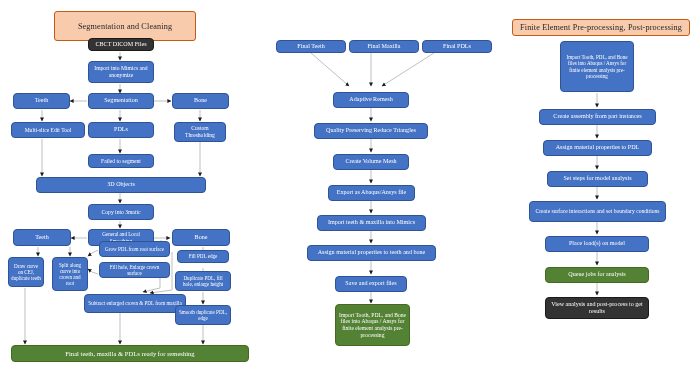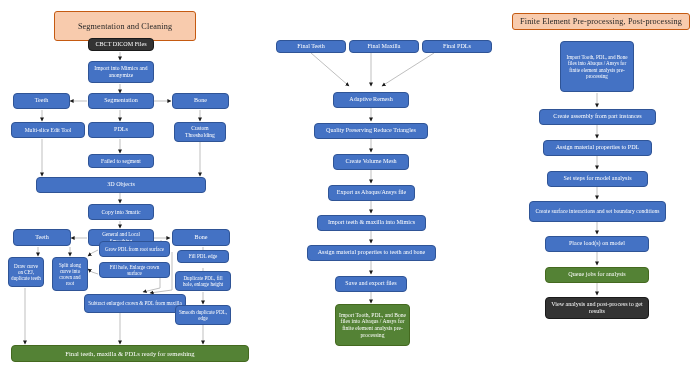--- a/index.html
+++ b/index.html
@@ -197,21 +197,21 @@
   <div class="node blue f7" style="left:328px;top:185px;width:87px;height:16px;">Export as Abaqus/Ansys file</div>
 
   <div class="node blue f7" style="left:317px;top:215px;width:109px;height:16px;">Import teeth &amp; maxilla into Mimics</div>
 
   <div class="node blue f7" style="left:307px;top:245px;width:129px;height:16px;">Assign material properties to teeth and bone</div>
 
   <div class="node blue f7" style="left:335px;top:276px;width:72px;height:16px;">Save and export files</div>
 
   <div class="node green f65" style="left:335px;top:304px;width:75px;height:42px;">Import Tooth, PDL, and Bone files into Abaqus / Ansys for finite element analysis pre-processing</div>
 
-  <div class="col-header" style="left:512px;top:13px;width:178px;height:17px;">Finite Element Pre-processing, Post-processing</div>
+  <div class="col-header" style="left:512px;top:19px;width:178px;height:17px;">Finite Element Pre-processing, Post-processing</div>
 
   <div class="node blue f6" style="left:560px;top:41px;width:74px;height:51px;">Import Tooth, PDL, and Bone files into Abaqus / Ansys for finite element analysis pre-processing</div>
 
   <div class="node blue f7" style="left:539px;top:109px;width:117px;height:16px;">Create assembly from part instances</div>
 
   <div class="node blue f7" style="left:543px;top:140px;width:109px;height:16px;">Assign material properties to PDL</div>
 
   <div class="node blue f7" style="left:547px;top:171px;width:101px;height:16px;">Set steps for model analysis</div>
 
   <div class="node blue f65" style="left:529px;top:201px;width:137px;height:21px;">Create surface interactions and set boundary conditions</div>

